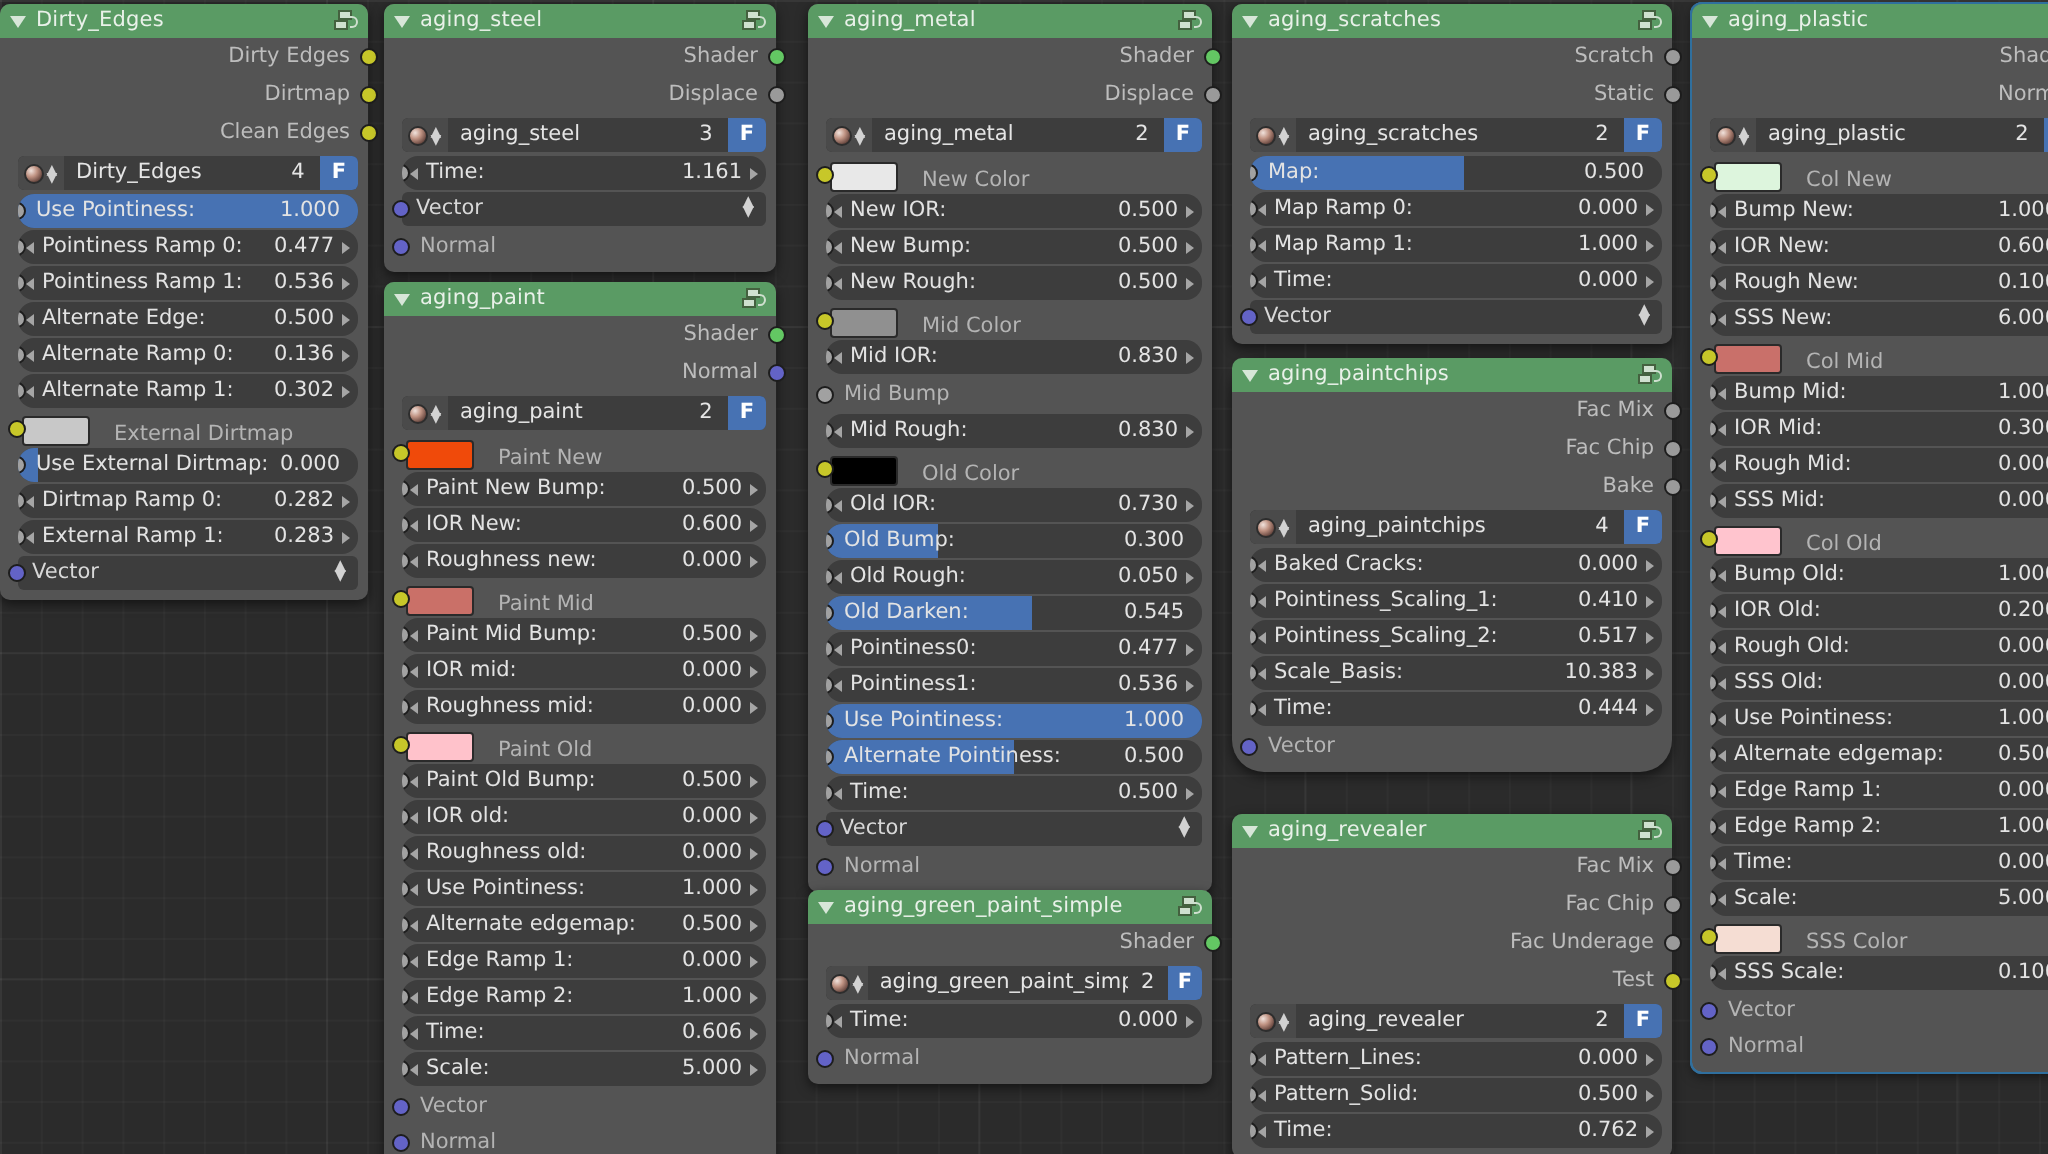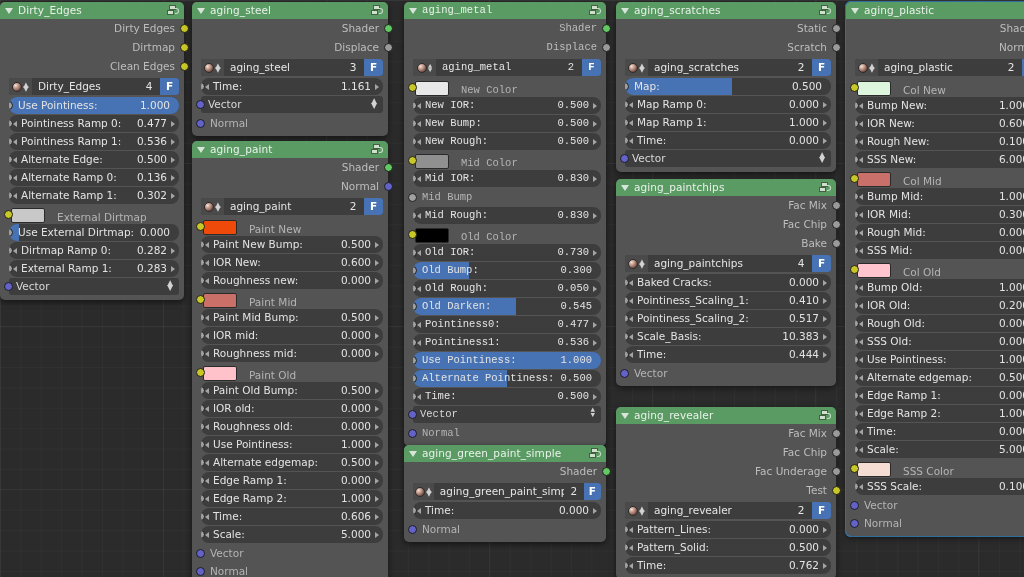--- a/index.html
+++ b/index.html
@@ -451,21 +451,21 @@
             <span class="arr r"></span>
             <span class="lbl">Scale:</span>
             <span class="val">5.000</span>
             <span class="sock in s-float"></span>
           </div>
           <div class="irow"><span>Vector</span><span class="sock in s-vector"></span></div>
           <div class="irow"><span>Normal</span><span class="sock in s-vector"></span></div>
         </div>
       </div>
     </div>
-    <div class="node" style="left: 404px; top: 2px; width: 202px; font-family: Liberation Mono, monospace;">
+    <div class="node" style="left: 404px; top: 2px; width: 202px;">
       <div class="nhead">
         <span class="collapse-tri"></span>
         <span class="ttl">aging_metal</span>
         <span class="grp-icon">
           <i class="b1"></i>
           <i class="b2"></i>
           <i class="lk"></i>
         </span>
       </div>
       <div class="nbody">
@@ -641,22 +641,22 @@
       <div class="nhead">
         <span class="collapse-tri"></span>
         <span class="ttl">aging_scratches</span>
         <span class="grp-icon">
           <i class="b1"></i>
           <i class="b2"></i>
           <i class="lk"></i>
         </span>
       </div>
       <div class="nbody">
+        <div class="orow"><span>Scratch</span><span class="sock out s-gray"></span></div>
         <div class="orow"><span>Static</span><span class="sock out s-gray"></span></div>
-        <div class="orow"><span>Scratch</span><span class="sock out s-gray"></span></div>
         <div class="wrap">
           <div class="idrow">
             <div class="icons">
               <span class="ball"></span>
               <span class="updown">▲<br>▼</span>
             </div>
             <div class="nm">aging_scratches</div>
             <div class="cnt">2</div>
             <div class="fbtn">F</div>
           </div>
@@ -690,21 +690,21 @@
             <span class="sock in s-float"></span>
           </div>
           <div class="dd">
             <span class="lbl">Vector</span>
             <span class="ud">▲<br>▼</span>
             <span class="sock in s-vector"></span>
           </div>
         </div>
       </div>
     </div>
-    <div class="node" style="left: 616px; top: 179px; width: 220px;">
+    <div class="node" style="left: 616px; top: 179px; width: 220px; border-radius: 16px;">
       <div class="nhead">
         <span class="collapse-tri"></span>
         <span class="ttl">aging_paintchips</span>
         <span class="grp-icon">
           <i class="b1"></i>
           <i class="b2"></i>
           <i class="lk"></i>
         </span>
       </div>
       <div class="nbody">

